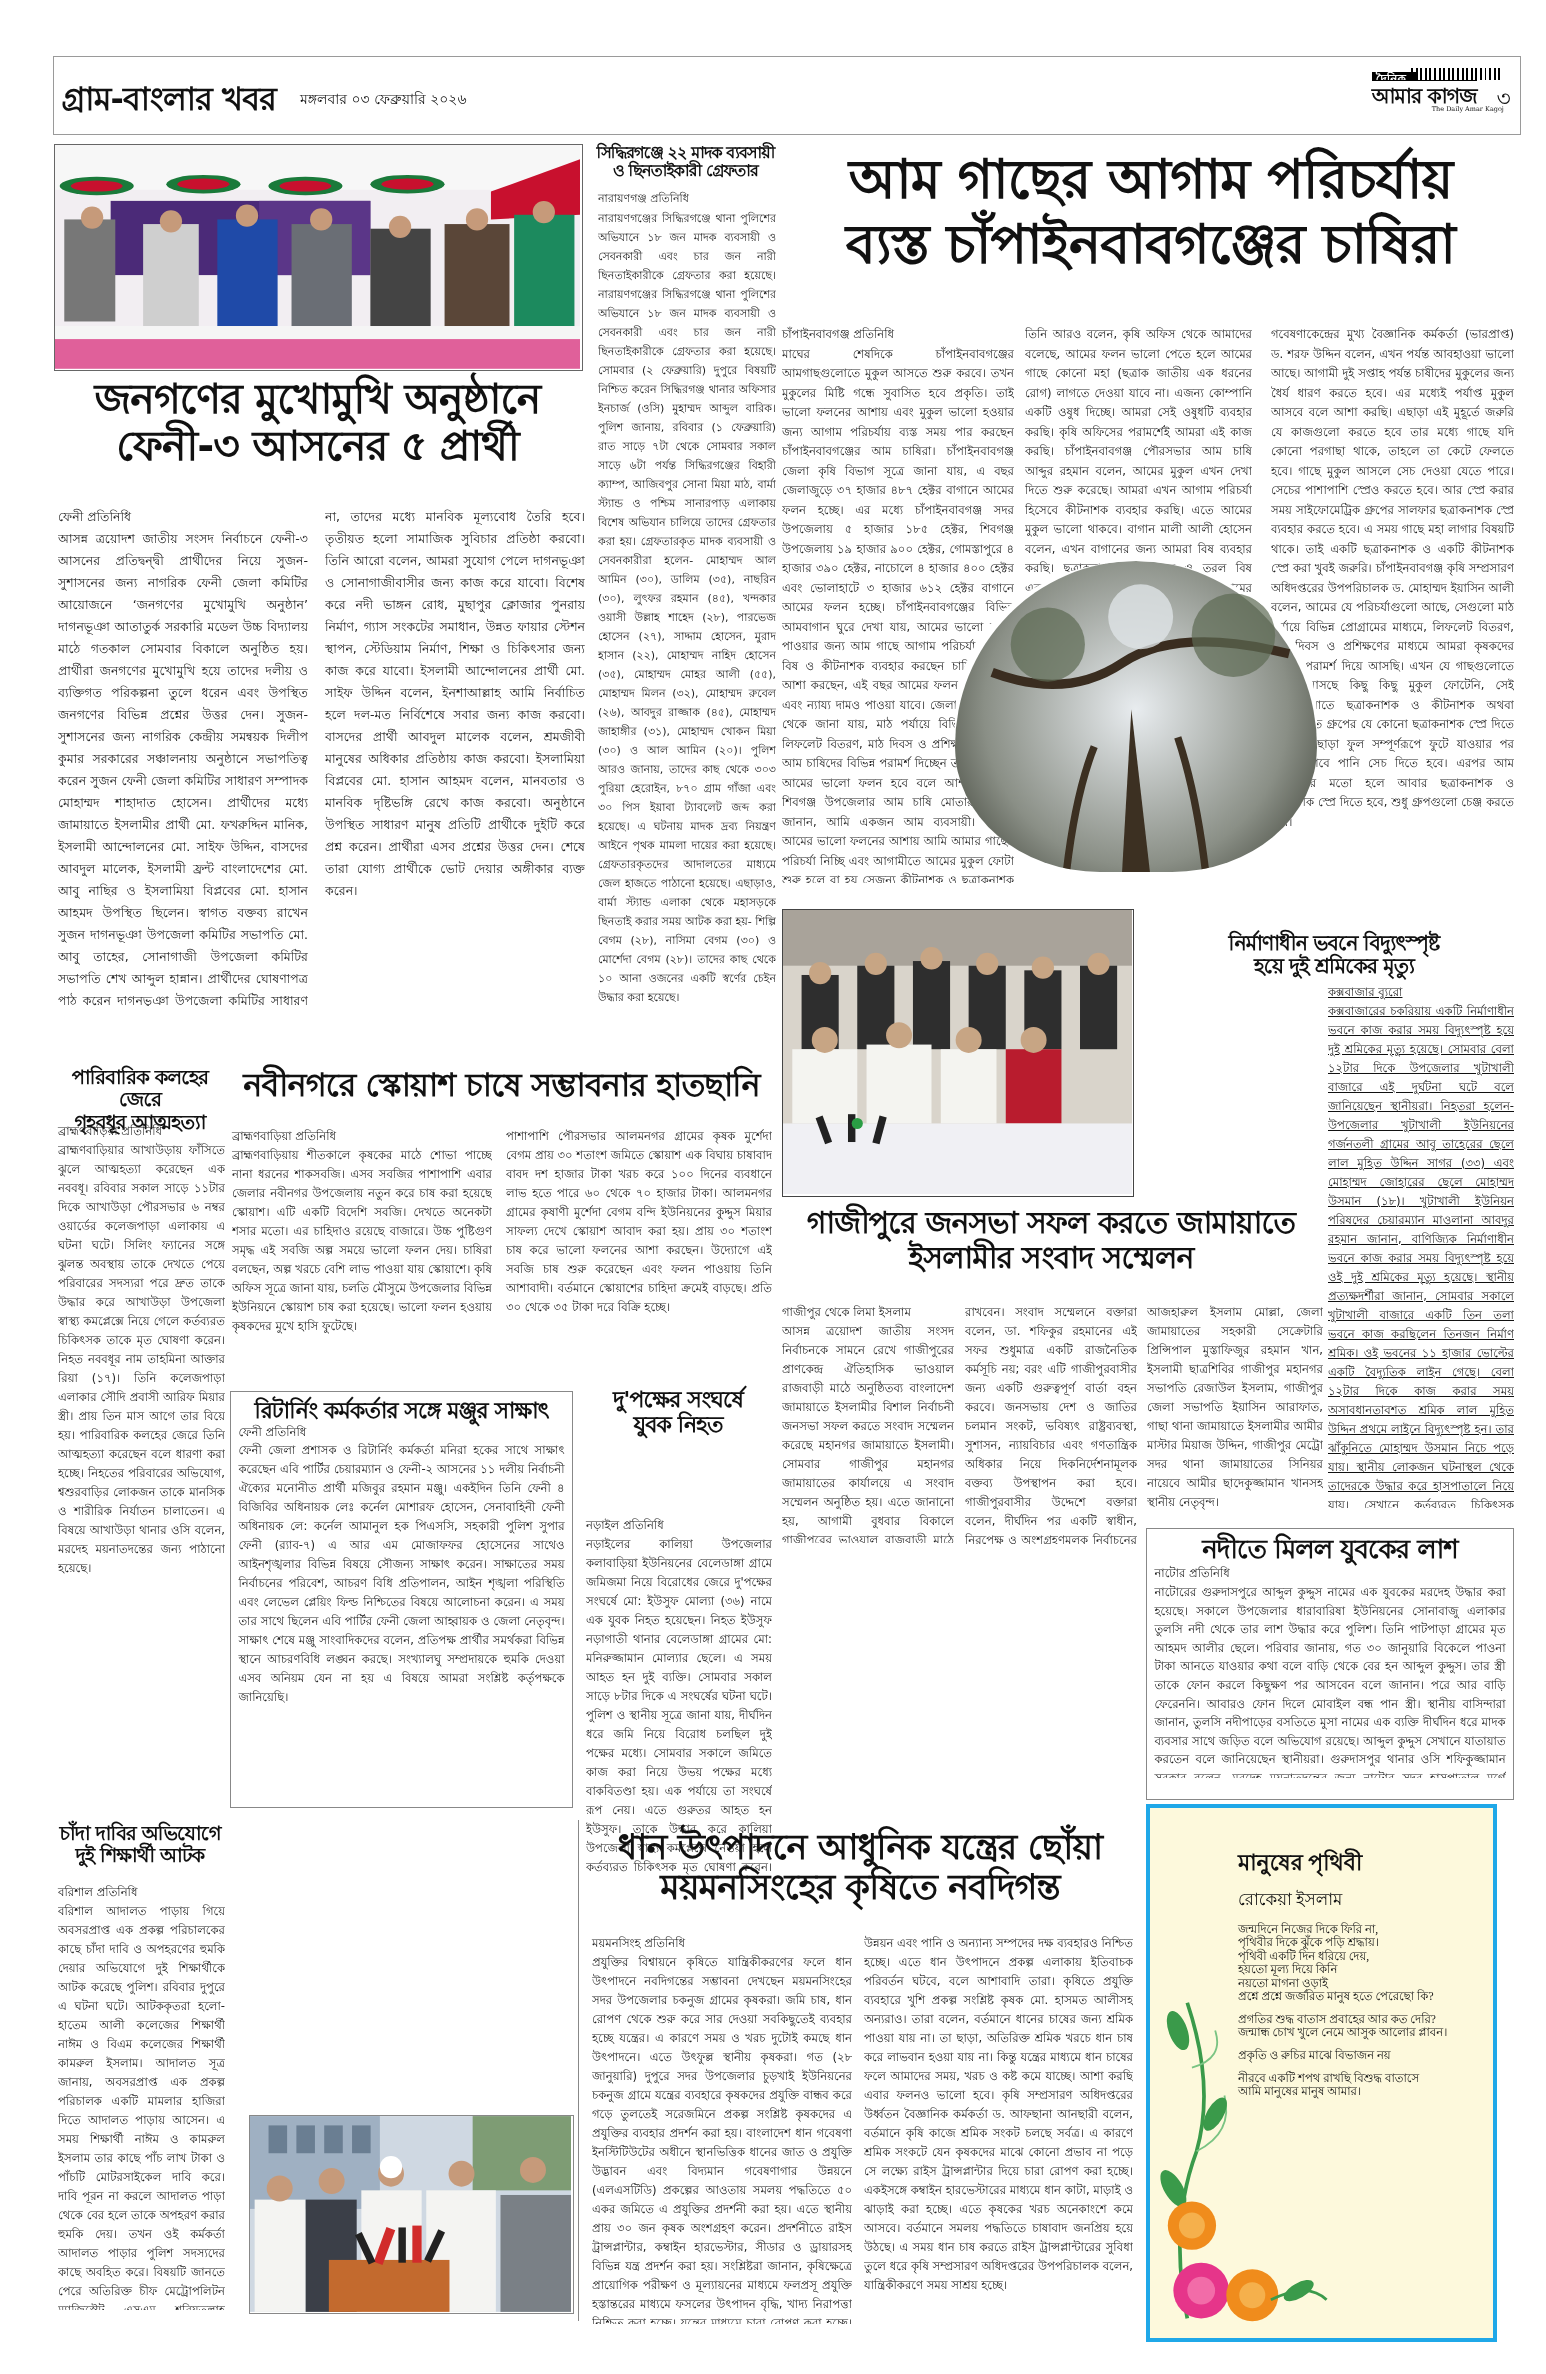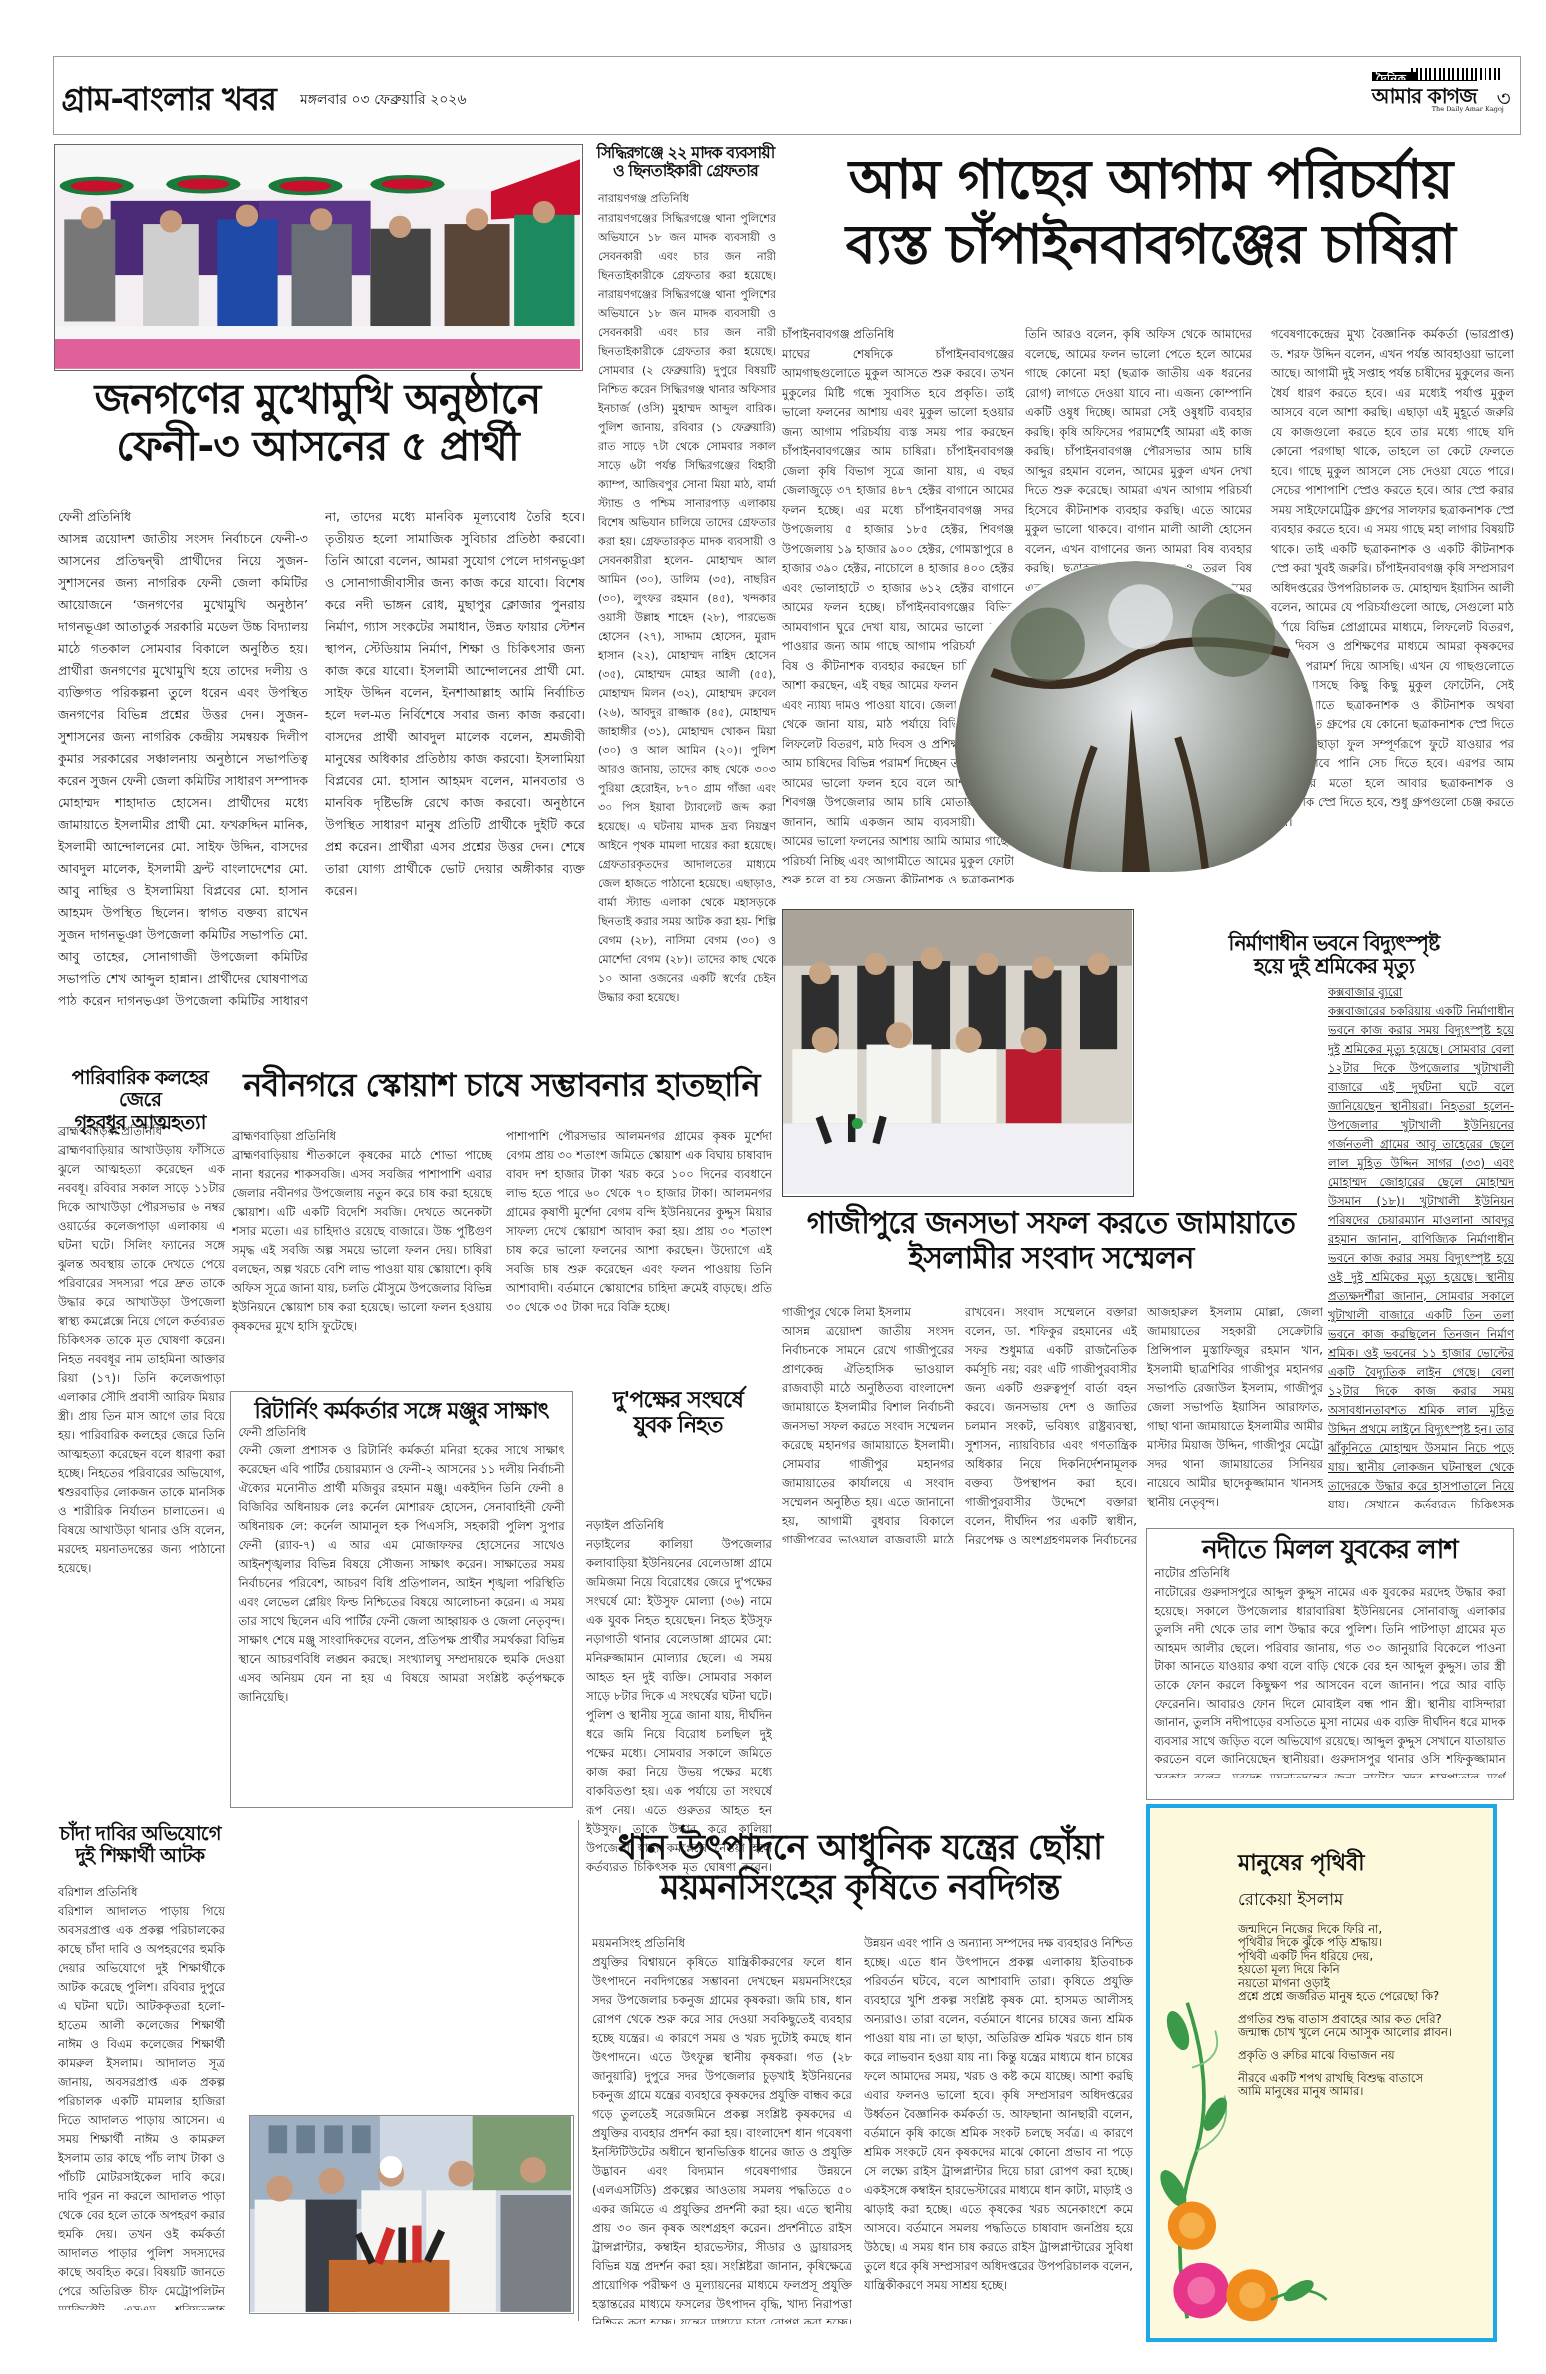--- a/index.html
+++ b/index.html
@@ -216,21 +216,21 @@
 <div class="col" style="left:1147px;top:1303px;width:176px;height:241px;">
   <div class="body" style="font-size:11.6px;line-height:19px;height:241px;">আজহারুল ইসলাম মোল্লা, জেলা জামায়াতের সহকারী সেক্রেটারি প্রিন্সিপাল মুস্তাফিজুর রহমান খান, ইসলামী ছাত্রশিবির গাজীপুর মহানগর সভাপতি রেজাউল ইসলাম, গাজীপুর জেলা সভাপতি ইয়াসিন আরাফাত, গাছা থানা জামায়াতে ইসলামীর আমীর মাস্টার মিয়াজ উদ্দিন, গাজীপুর মেট্রো সদর থানা জামায়াতের সিনিয়র নায়েবে আমীর ছাদেকুজ্জামান খানসহ স্থানীয় নেতৃবৃন্দ।</div>
 </div>
 
 <div class="abs box" style="left:1146px;top:1528px;width:368px;height:272px;padding:5.6px 7.4px;">
   <div class="headline" style="font-size:26px;">নদীতে মিলল যুবকের লাশ</div>
   <div class="byline" style="font-size:11.6px;line-height:18.6px;">নাটোর প্রতিনিধি</div>
   <div class="body" style="font-size:11.6px;line-height:18.6px;height:195px;">নাটোরের গুরুদাসপুরে আব্দুল কুদ্দুস নামের এক যুবকের মরদেহ উদ্ধার করা হয়েছে। সকালে উপজেলার ধারাবারিষা ইউনিয়নের সোনাবাজু এলাকার তুলসি নদী থেকে তার লাশ উদ্ধার করে পুলিশ। তিনি পাটপাড়া গ্রামের মৃত আহমদ আলীর ছেলে। পরিবার জানায়, গত ৩০ জানুয়ারি বিকেলে পাওনা টাকা আনতে যাওয়ার কথা বলে বাড়ি থেকে বের হন আব্দুল কুদ্দুস। তার স্ত্রী তাকে ফোন করলে কিছুক্ষণ পর আসবেন বলে জানান। পরে আর বাড়ি ফেরেননি। আবারও ফোন দিলে মোবাইল বন্ধ পান স্ত্রী। স্থানীয় বাসিন্দারা জানান, তুলসি নদীপাড়ের বসতিতে মুসা নামের এক ব্যক্তি দীর্ঘদিন ধরে মাদক ব্যবসার সাথে জড়িত বলে অভিযোগ রয়েছে। আব্দুল কুদ্দুস সেখানে যাতায়াত করতেন বলে জানিয়েছেন স্থানীয়রা। গুরুদাসপুর থানার ওসি শফিকুজ্জামান সরকার বলেন, মরদেহ ময়নাতদন্তের জন্য নাটোর সদর হাসপাতাল মর্গে পাঠানো হয়েছে। বিষয়টি তদন্ত করা হচ্ছে। ময়নাতদন্তের প্রতিবেদন পেলে মৃত্যুর প্রকৃত কারণ উদঘাটন করে আইনানুগ ব্যবস্থা নেয়া হবে।</div>
 </div>
 
-<div class="abs poem-box" style="left:1146px;top:1804px;width:351px;height:538px;">
+<div class="abs poem-box" style="left:1146px;top:1804px;width:351px;height:538px;font-family:Liberation Serif, serif;">
   <svg class="abs" style="left:0;top:139px;" width="186" height="390" viewBox="0 0 200 420">
     <path d="M40 400 Q20 300 50 220 Q70 150 40 60" stroke="#3a9a4a" stroke-width="4" fill="none"></path>
     <path d="M50 220 Q90 200 80 160" stroke="#7ac483" stroke-width="2" fill="none"></path>
     <path d="M45 130 Q80 120 70 90" stroke="#7ac483" stroke-width="2" fill="none"></path>
     <ellipse cx="30" cy="90" rx="10" ry="22" fill="#3a9a4a" transform="rotate(-20 30 90)"></ellipse>
     <ellipse cx="70" cy="180" rx="9" ry="20" fill="#3a9a4a" transform="rotate(30 70 180)"></ellipse>
     <ellipse cx="25" cy="260" rx="10" ry="22" fill="#3a9a4a" transform="rotate(-30 25 260)"></ellipse>
     <circle cx="45" cy="300" r="26" fill="#f08c1c"></circle>
       <circle cx="45" cy="300" r="14" fill="#f5b04c"></circle>
     <circle cx="55" cy="370" r="30" fill="#e6358a"></circle>

